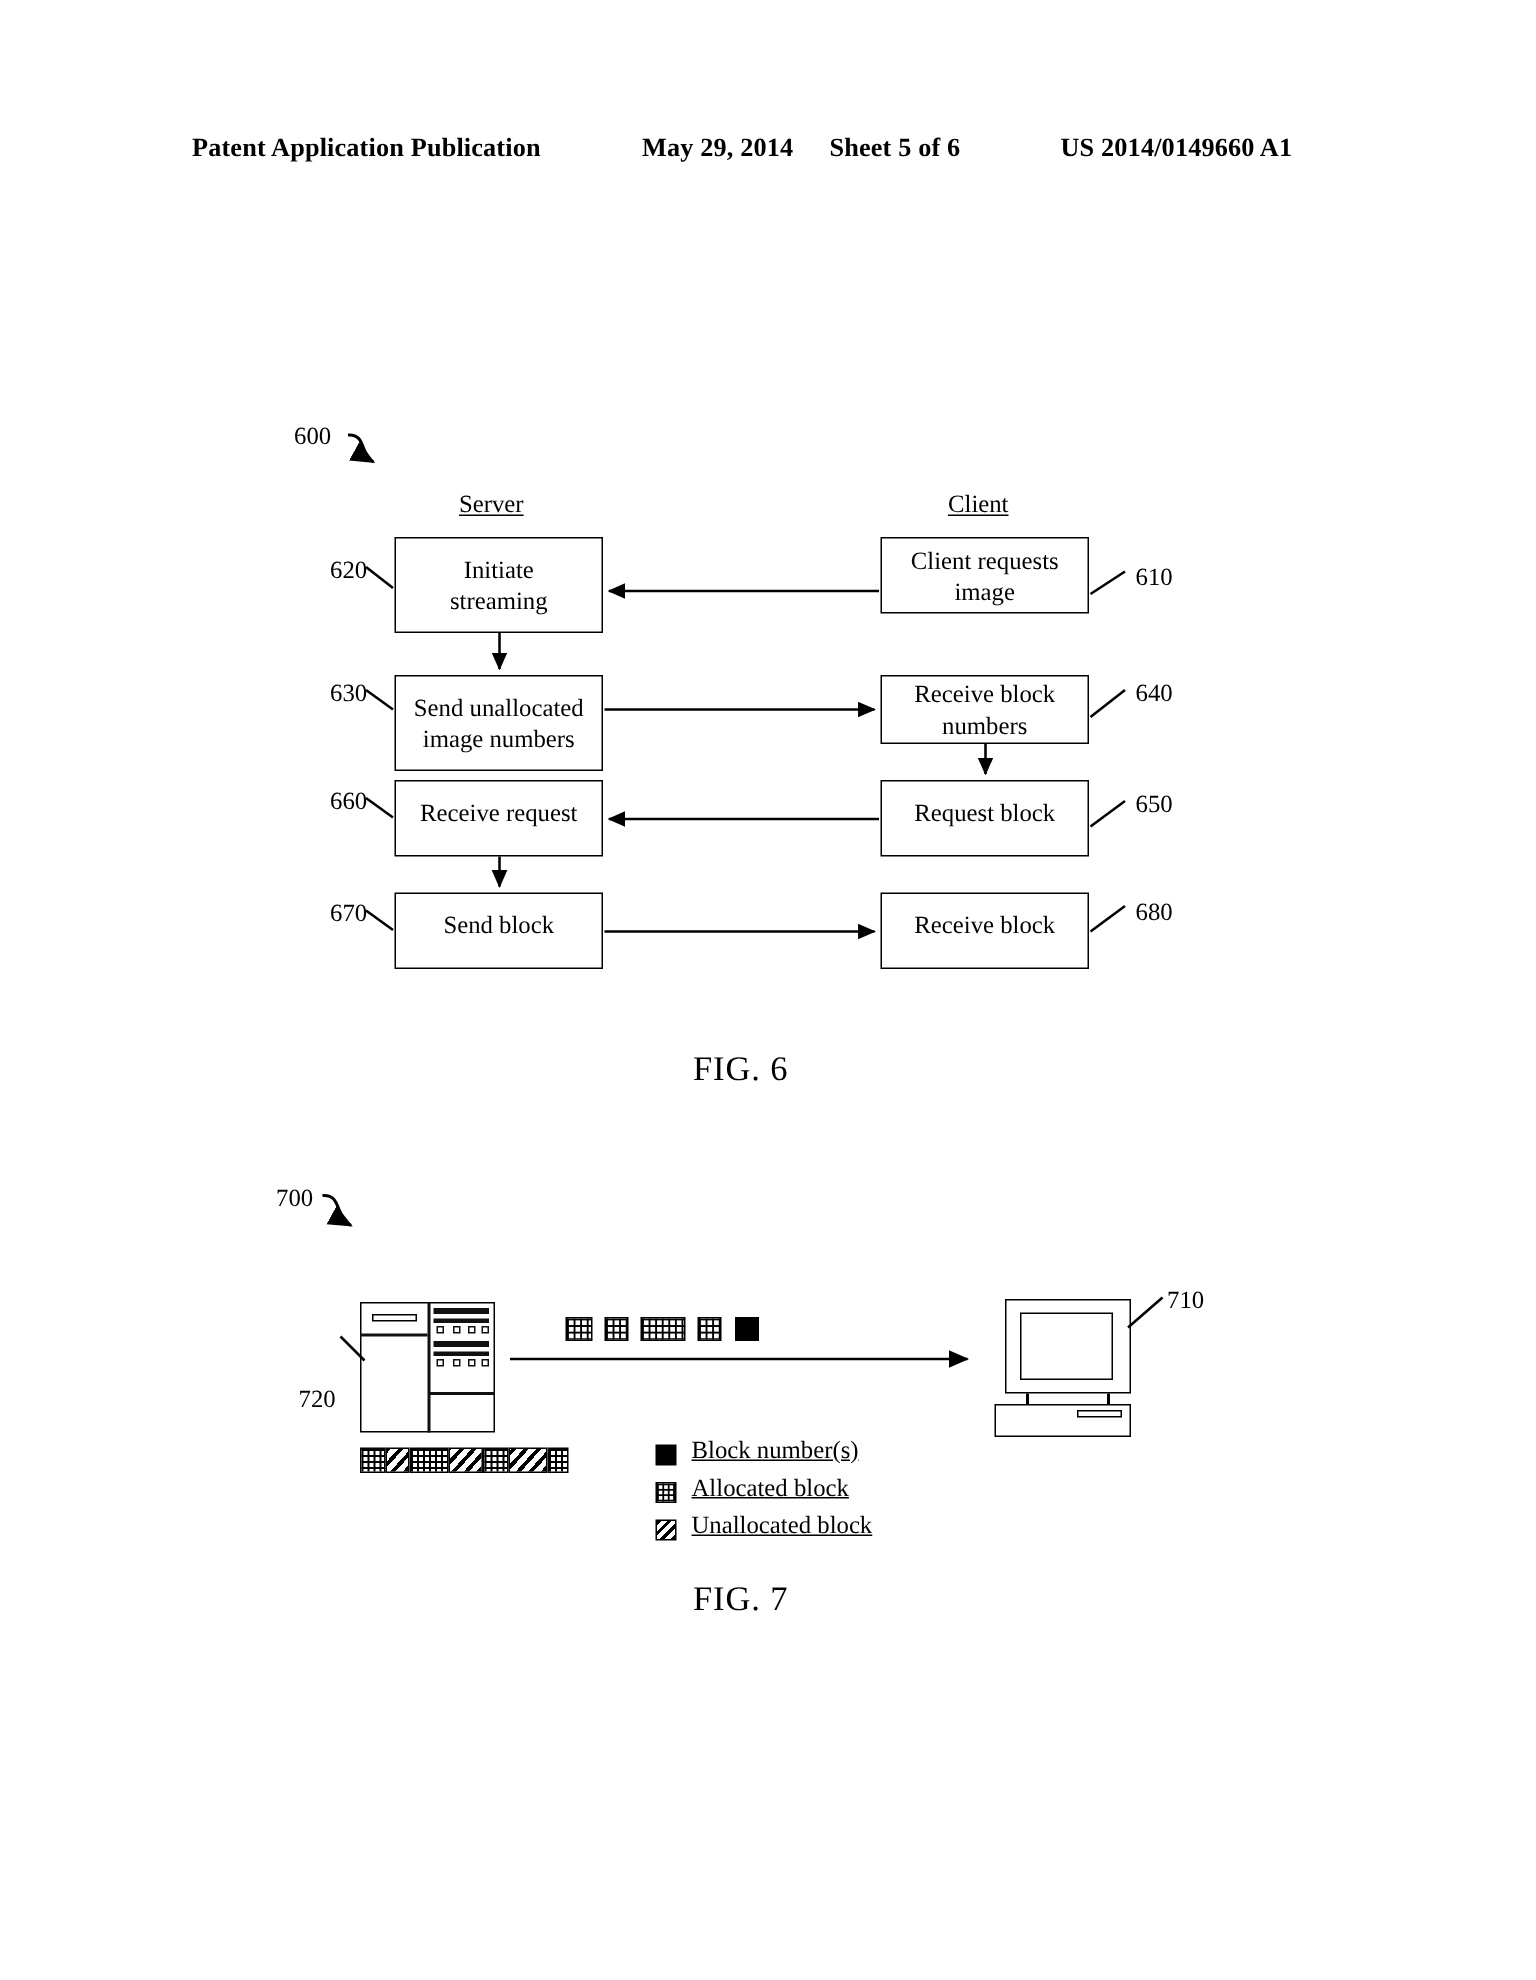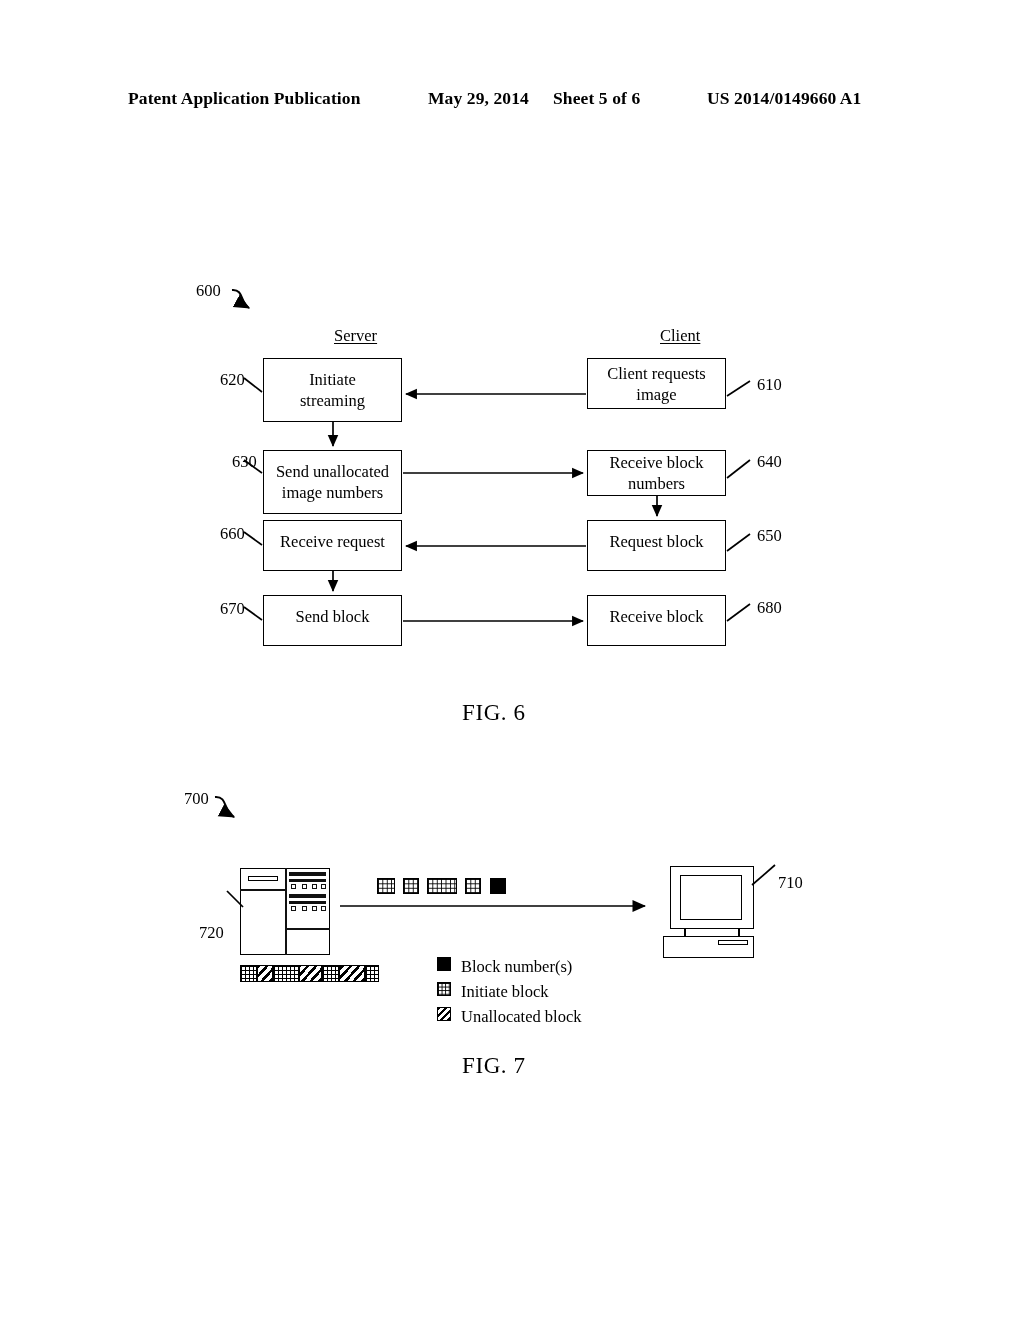--- a/index.html
+++ b/index.html
@@ -50,21 +50,20 @@
   .fcbox.two-line { justify-content: center; }
   .fcbox.one-line { justify-content: flex-start; padding-top: 10px; }
 
   
   .col-title {
     position: absolute;
     font-size: 16.5px;
     text-decoration: underline;
     text-underline-offset: 2px;
     white-space: nowrap;
-    margin-left: 28px;
   }
 
   
   .refnum {
     position: absolute;
     font-size: 16.5px;
     white-space: nowrap;
   }
 
   
@@ -72,23 +71,24 @@
     position: absolute;
     font-size: 23px;
     letter-spacing: 0.6px;
     white-space: nowrap;
   }
 
   
   .legend-row {
     position: absolute;
     display: flex;
-    align-items: flex-start;
+    align-items: flex-end;
     font-size: 16.5px;
     white-space: nowrap;
+    text-decoration: underline;
   }
   .legend-swatch {
     width: 14px;
     height: 14px;
     margin-right: 10px;
     box-sizing: border-box;
     flex: 0 0 auto;
   }
   .sw-solid { background: #000; }
   .sw-grid {
@@ -194,21 +194,21 @@
   <div class="fcbox two-line" style="left:587px; top:358px; width:139px; height:51px;">
     <span class="ln">Client requests</span>
     <span class="ln">image</span>
   </div>
   <span class="refnum" style="left:757px; top:375px;">610</span>
 
   <div class="fcbox two-line" style="left:263px; top:450px; width:139px; height:64px;">
     <span class="ln">Send unallocated</span>
     <span class="ln">image numbers</span>
   </div>
-  <span class="refnum" style="left:232px; top:452px;">630</span>
+  <span class="refnum" style="left:220px; top:452px;">630</span>
 
   <div class="fcbox two-line" style="left:587px; top:450px; width:139px; height:46px;">
     <span class="ln">Receive block</span>
     <span class="ln">numbers</span>
   </div>
   <span class="refnum" style="left:757px; top:452px;">640</span>
 
   <div class="fcbox one-line" style="left:263px; top:520px; width:139px; height:51px;">
     <span class="ln">Receive request</span>
   </div>
@@ -231,21 +231,21 @@
 
   <span class="fig-caption" style="left:462px; top:700px;">FIG. 6</span>
 </div>
 
 <div>
 
   <span class="refnum" style="left:184px; top:789px;">700</span>
 
   <span class="refnum" style="left:199px; top:882px;margin-top:41px;">720</span>
 
-  <span class="refnum" style="left:778px; top:857px;margin-top:16px;">710</span>
+  <span class="refnum" style="left:778px; top:857px;">710</span>
 
   <div>
 
     <div class="tower-outline" style="left:240px; top:868px; width:90px; height:87px;"></div>
 
     <div class="bar-dark" style="left:285px; top:868px; width:1.7px; height:87px;"></div>
 
     <div class="bar-dark" style="left:240px; top:889px; width:45px; height:1.7px;"></div>
     <div class="mon-slot" style="left:248px; top:876px; width:30px; height:5px;"></div>
 
@@ -292,21 +292,21 @@
     <div class="mon-base" style="left:663px; top:936px; width:91px; height:22px;"></div>
     <div class="mon-slot" style="left:718px; top:940px; width:30px; height:5px;"></div>
   </div>
 
   <div class="legend-row" style="left:437px; top:957px;">
     <span class="legend-swatch sw-solid"></span>
     <span>Block number(s)</span>
   </div>
   <div class="legend-row" style="left:437px; top:982px;">
     <span class="legend-swatch sw-grid"></span>
-    <span>Initiate block</span>
+    <span>Allocated block</span>
   </div>
   <div class="legend-row" style="left:437px; top:1007px;">
     <span class="legend-swatch sw-diag"></span>
     <span>Unallocated block</span>
   </div>
 
   <span class="fig-caption" style="left:462px; top:1053px;">FIG. 7</span>
 </div>
 
 <svg class="overlay" viewBox="0 0 1024 1320">

